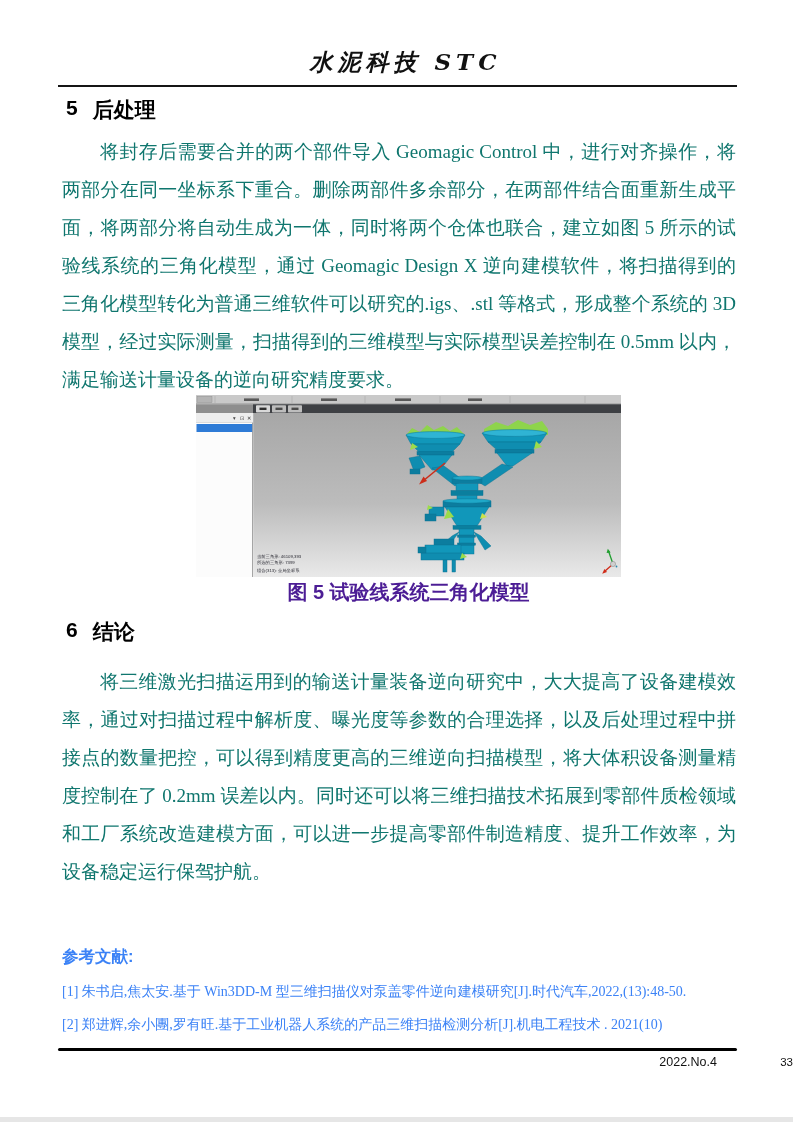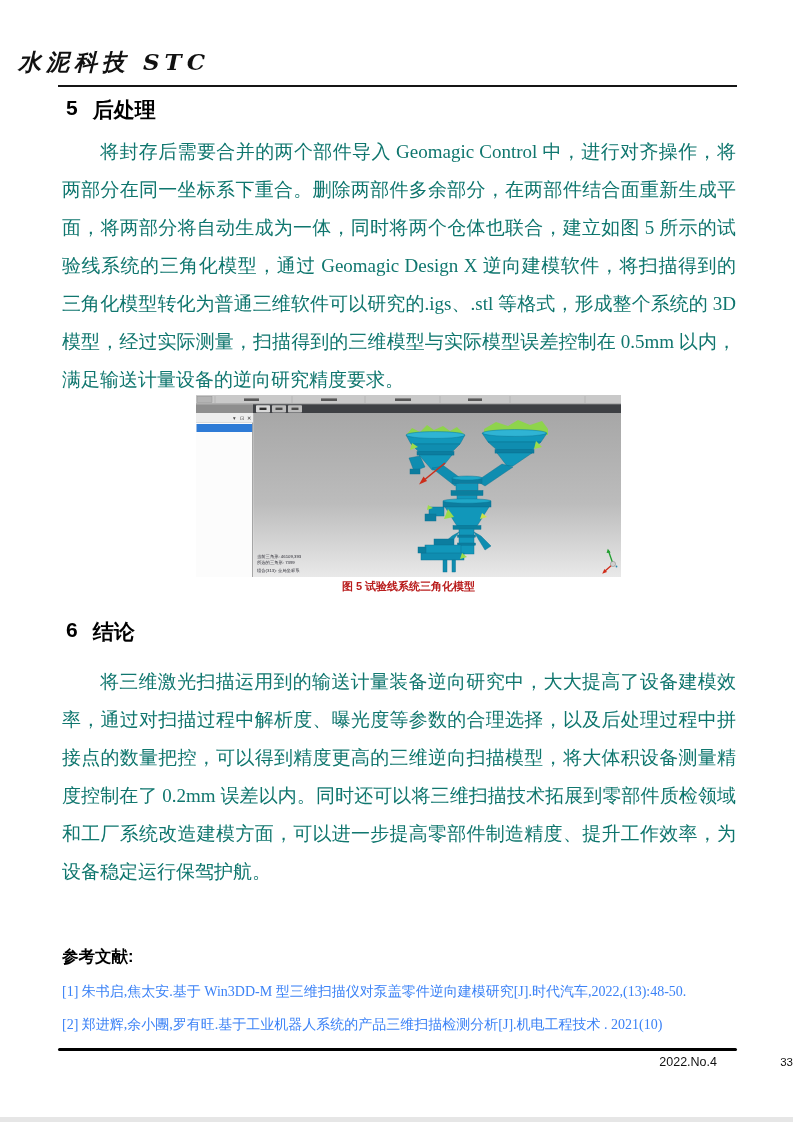--- a/index.html
+++ b/index.html
@@ -1,21 +1,21 @@
 <!DOCTYPE html>
 <html><head>
 <meta charset="utf-8">
 <style>
   html,body{margin:0;padding:0;background:#fff;}
   #page{
     position:relative;width:793px;height:1122px;background:#ffffff;
     font-family:"Liberation Serif", serif;color:#0d0d0d;overflow:hidden;
   }
   .journal-title{
-    position:absolute;top:47px;left:0;right:0;
+    position:absolute;top:47px;left:0;right:0;text-align:center;
     font-family:"DejaVu Serif", serif;font-style:italic;font-weight:bold;
     font-size:23px;letter-spacing:5px;color:#111;padding-left:18px;
   }
   .header-rule{position:absolute;top:85px;left:58px;width:679px;height:2.4px;background:#151515;}
   .sec-heading{
     position:absolute;left:66px;display:flex;gap:15px;
     font-family:"Liberation Sans", sans-serif;font-weight:bold;font-size:21px;color:#000;
   }
   #h5{top:96px;}
   #h6{top:618px;}
@@ -23,25 +23,25 @@
     position:absolute;left:62px;width:674px;
     font-size:19px;line-height:38px;text-align:justify;text-indent:2em;
     color:#0f766e;
   }
   #p1{top:133px;}
   #p2{top:663px;}
   .figure-wrap{position:absolute;top:395px;left:196px;width:425px;height:182px;}
   .figure-wrap svg{display:block;}
   .fig-caption{
     position:absolute;top:579px;left:196px;width:425px;text-align:center;
-    font-family:"Liberation Sans", sans-serif;font-weight:bold;font-size:11px;color:#b91c1c;
+    font-family:"Liberation Sans", sans-serif;font-weight:bold;font-size:20px;color:#4c1d95;
   }
   .refs-heading{
     position:absolute;top:946px;left:62px;
-    font-family:"Liberation Sans", sans-serif;font-weight:bold;font-size:16.5px;color:#000000;
+    font-family:"Liberation Sans", sans-serif;font-weight:bold;font-size:16.5px;color:#3b82f6;
   }
   .ref-item{
     position:absolute;left:62px;width:690px;font-size:14px;white-space:nowrap;color:#3b82f6;
   }
   #ref1{top:983px;}
   #ref2{top:1016px;}
   .footer-rule{position:absolute;top:1048px;left:58px;width:679px;height:3px;background:#000;border-radius:2px;}
   .footer-page{
     position:absolute;top:1056px;left:0;right:0;text-align:right;
     font-family:"Liberation Sans", sans-serif;font-size:11.5px;color:#111;

